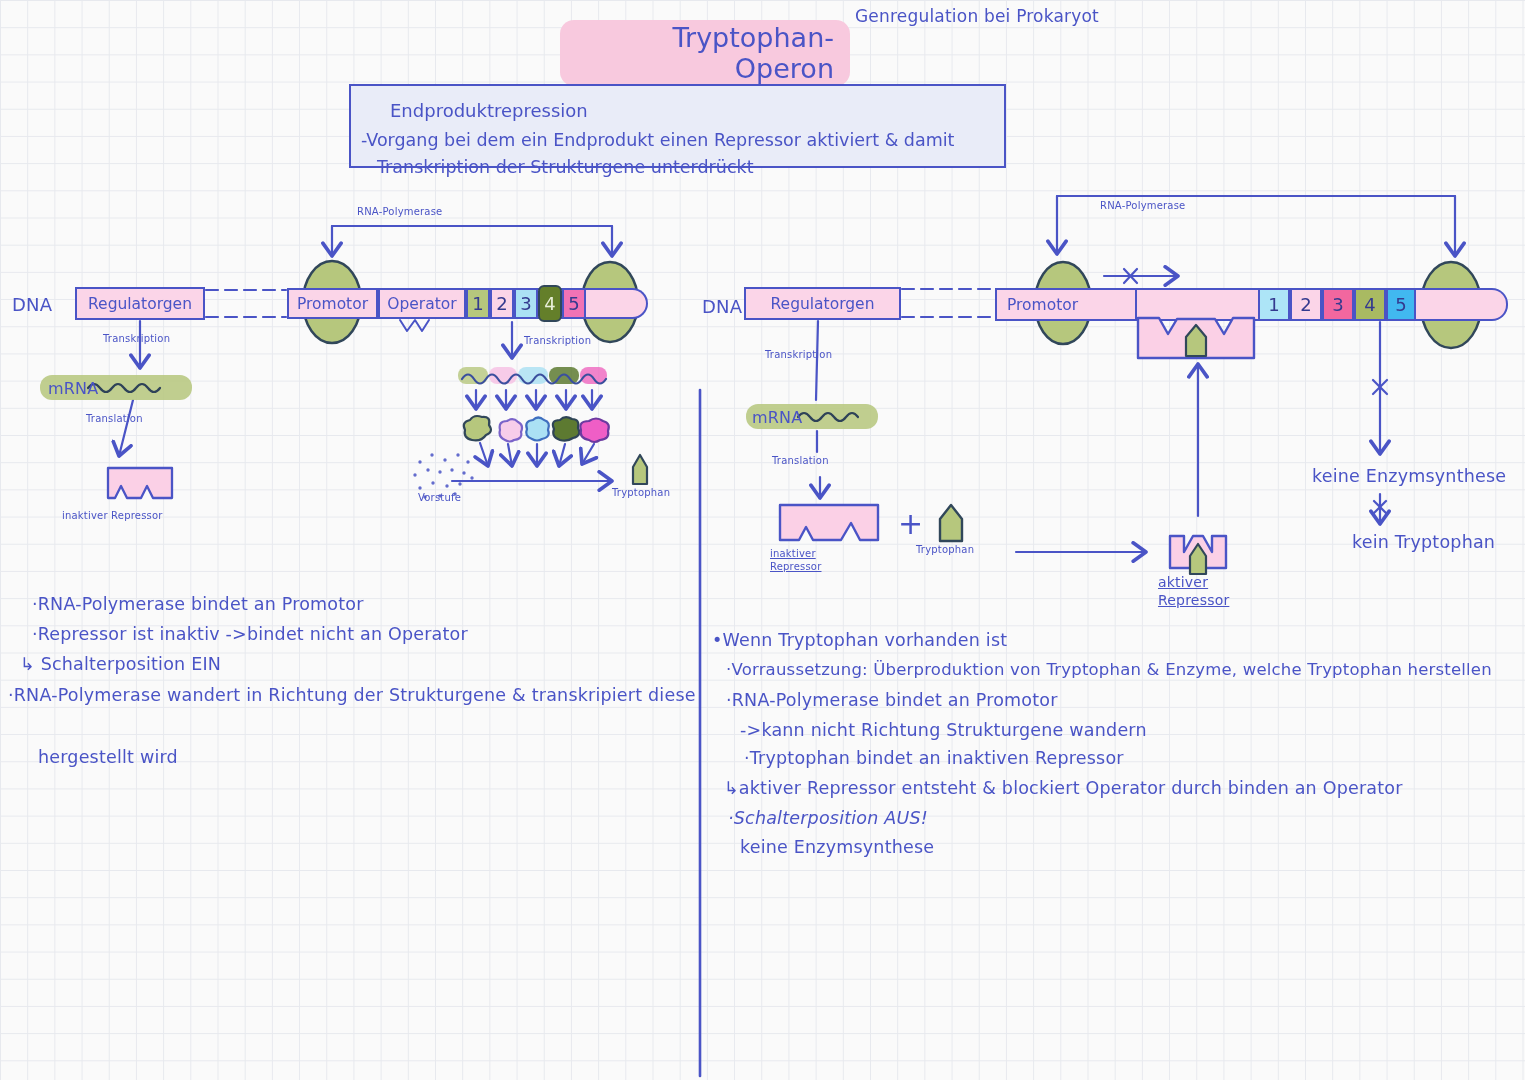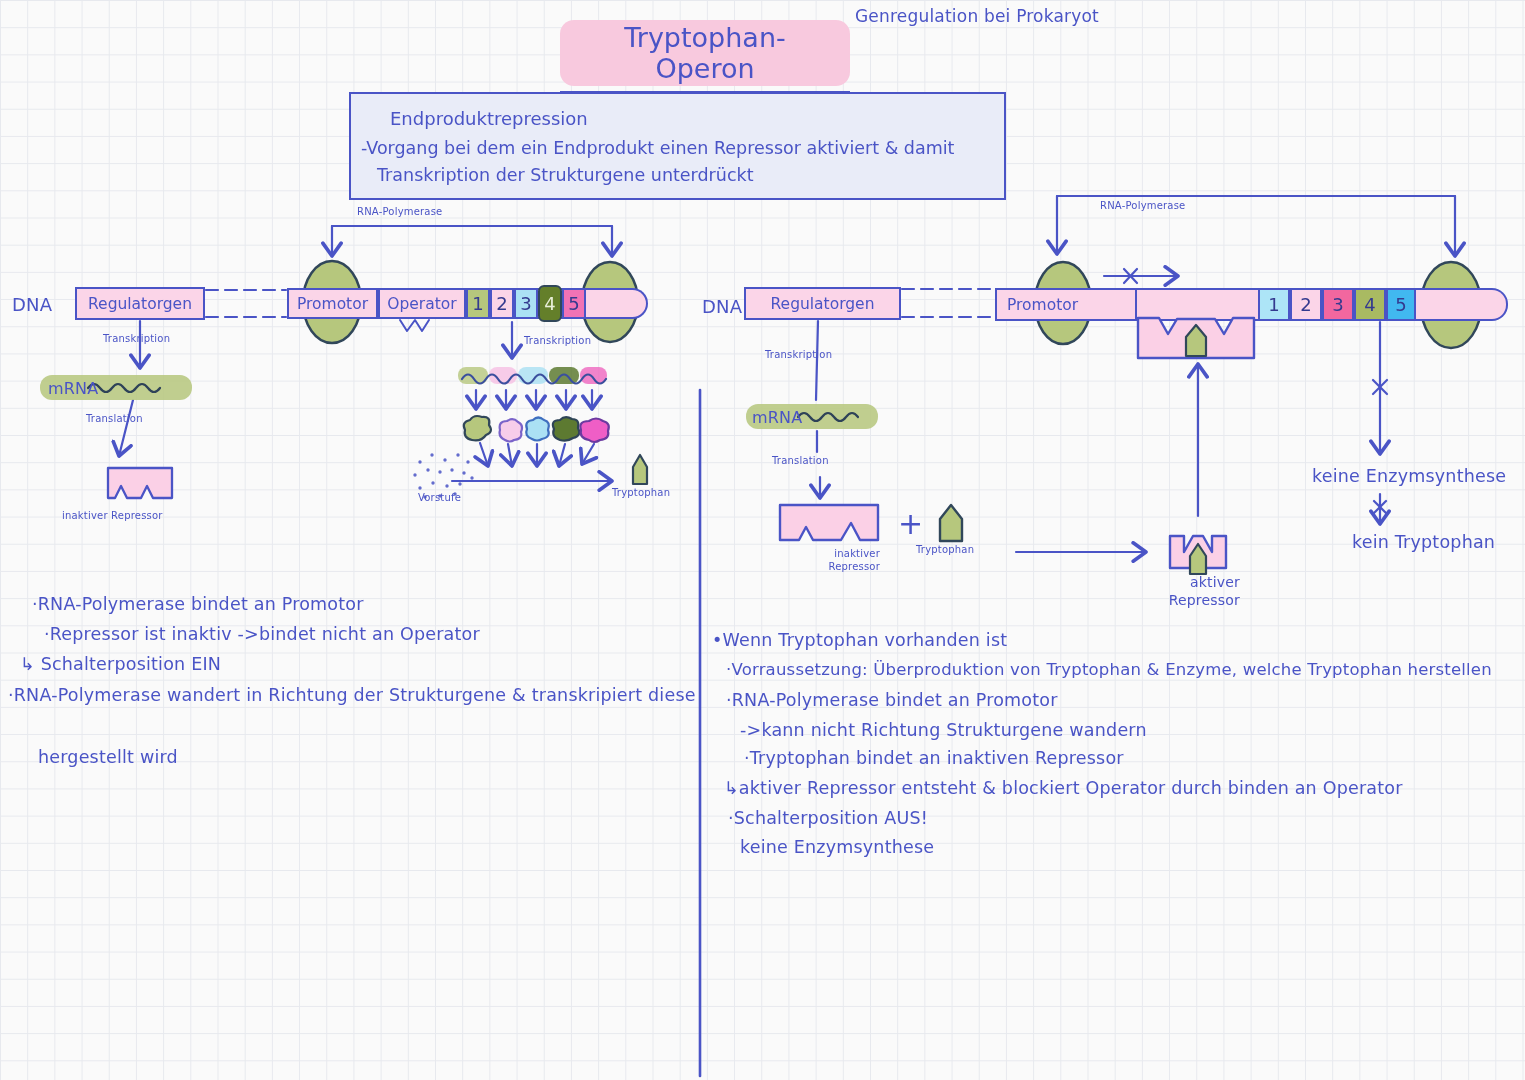--- a/index.html
+++ b/index.html
@@ -17,29 +17,29 @@
       linear-gradient(90deg,#e7e9ee 1px, transparent 1px);
     background-size:27.2px 27.2px;
     font-family:"DejaVu Sans","Liberation Sans",sans-serif;
     color:var(--ink);
   }
   svg.layer{position:absolute;left:0;top:0;width:1525px;height:1080px;pointer-events:none;}
   .hw{position:absolute;color:var(--ink);font-size:10px;white-space:nowrap;letter-spacing:.2px;}
   .note{font-size:17.5px;}
   .small{font-size:14px;}
   .title-wrap{
-    position:absolute;left:560px;top:20px;width:290px;text-align:center;
+    position:absolute;left:560px;top:20px;width:290px;text-align:right;
     border-bottom:2.5px solid var(--ink);padding-bottom:5px;
   }
   .title-hl{
     display:inline-block;background:#f8c9de;border-radius:14px;
     padding:2px 16px;font-size:27px;font-weight:500;color:var(--ink);
   }
   .defbox{
-    position:absolute;left:349px;top:92px;width:657px;height:108px;
+    position:absolute;left:349px;top:84px;width:657px;height:84px;
     background:#e9ecf8;border:2.5px solid var(--ink);box-sizing:border-box;padding-left:19px;
   }
   .defbox .l0{position:absolute;left:39px;top:14px;font-size:18px;}
   .defbox .l1{position:absolute;left:10px;top:44px;font-size:17.5px;}
   .defbox .l2{position:absolute;left:26px;top:71px;font-size:17.5px;}
   .pinkbox{
     position:absolute;background:var(--pink);border:2.5px solid var(--ink);
     box-sizing:border-box;display:flex;align-items:center;justify-content:center;
     font-size:15.5px;color:var(--ink);
   }
@@ -48,21 +48,21 @@
     border-top:2.5px solid var(--ink);border-bottom:2.5px solid var(--ink);
     border-right:2.5px solid var(--ink);border-radius:0 16px 16px 0;
   }
   .gene{
     position:absolute;top:288px;height:31px;box-sizing:border-box;
     border:2px solid var(--ink);display:flex;align-items:center;justify-content:center;
     font-size:18px;font-weight:500;color:#343a8f;
   }
   .gene-r{top:288px;height:33px;}
   .gene4l{top:285px !important;height:37px !important;border:2.5px solid var(--ink-dark) !important;border-radius:6px;}
-  .two-line{white-space:pre-line;text-align:right;line-height:1.25;}
+  .two-line{white-space:pre-line;text-align:left;line-height:1.25;text-decoration:underline;}
   .plus{font-size:30px;font-weight:400;}
 </style>
 </head>
 <body>
 
 <div class="canvas">
 
   <svg class="layer">
 
     <ellipse cx="332" cy="302" rx="29" ry="41" fill="#b6c77d" stroke="#31475a" stroke-width="2.5"></ellipse>
@@ -258,21 +258,21 @@
   <div class="hw" style="left:12px;top:294px;font-size:18px;">DNA</div>
   <div class="hw" style="left:103px;top:333px;">Transkription</div>
   <div class="hw" style="left:48px;top:379px;font-size:16px;font-weight:500;">mRNA</div>
   <div class="hw" style="left:86px;top:413px;">Translation</div>
   <div class="hw" style="left:62px;top:510px;">inaktiver Repressor</div>
   <div class="hw" style="left:524px;top:335px;">Transkription</div>
   <div class="hw" style="left:418px;top:492px;">Vorstufe</div>
   <div class="hw" style="left:612px;top:487px;">Tryptophan</div>
 
   <div class="hw note" style="left:32px;top:594px;">·RNA-Polymerase bindet an Promotor</div>
-  <div class="hw note" style="left:32px;top:624px;margin-left:12px;">·Repressor ist inaktiv -&gt;bindet nicht an Operator</div>
+  <div class="hw note" style="left:32px;top:624px;">·Repressor ist inaktiv -&gt;bindet nicht an Operator</div>
   <div class="hw note" style="left:20px;top:654px;">↳ Schalterposition EIN</div>
   <div class="hw note" style="left:8px;top:685px;">·RNA-Polymerase wandert in Richtung der Strukturgene &amp; transkripiert diese</div>
   <div class="hw note" style="left:38px;top:747px;">hergestellt wird</div>
 
   <div class="hw" style="left:1100px;top:200px;">RNA-Polymerase</div>
   <div class="hw" style="left:702px;top:296px;font-size:18px;">DNA</div>
   <div class="hw" style="left:765px;top:349px;">Transkription</div>
   <div class="hw" style="left:752px;top:408px;font-size:16px;font-weight:500;">mRNA</div>
   <div class="hw" style="left:772px;top:455px;">Translation</div>
   <div class="hw two-line" style="left:770px;top:548px;width:110px;">inaktiver
@@ -283,16 +283,16 @@
 Repressor</div>
   <div class="hw note" style="left:1312px;top:466px;">keine Enzymsynthese</div>
   <div class="hw note" style="left:1352px;top:532px;">kein Tryptophan</div>
 
   <div class="hw note" style="left:712px;top:630px;">•Wenn Tryptophan vorhanden ist</div>
   <div class="hw note" style="left:726px;top:660px;font-size:16.5px;">·Vorraussetzung: Überproduktion von Tryptophan &amp; Enzyme, welche Tryptophan herstellen</div>
   <div class="hw note" style="left:726px;top:690px;">·RNA-Polymerase bindet an Promotor</div>
   <div class="hw note" style="left:740px;top:720px;">-&gt;kann nicht Richtung Strukturgene wandern</div>
   <div class="hw note" style="left:724px;top:778px;">↳aktiver Repressor entsteht &amp; blockiert Operator durch binden an Operator</div>
   <div class="hw note" style="left:744px;top:748px;">·Tryptophan bindet an inaktiven Repressor</div>
-  <div class="hw note" style="left:728px;top:808px;">·Schalterposition AUS!</div>
+  <div class="hw note" style="left:728px;top:808px;font-style:italic;">·Schalterposition AUS!</div>
   <div class="hw note" style="left:740px;top:837px;">keine Enzymsynthese</div>
 
 </div>
 
 </body></html>

